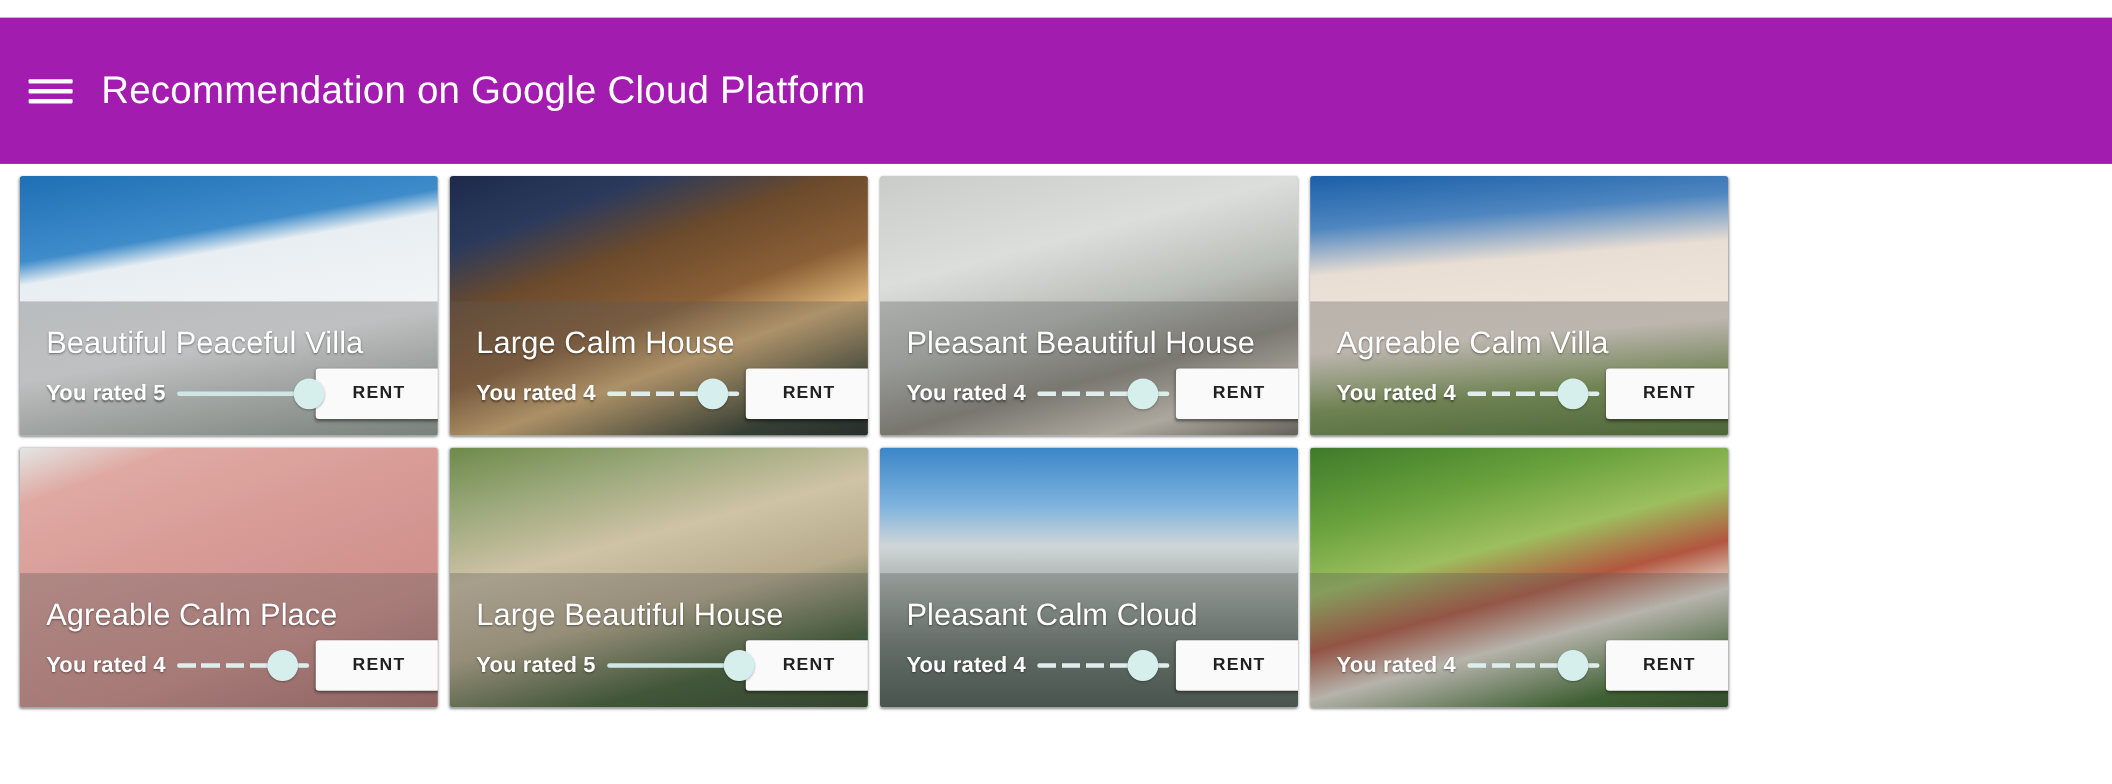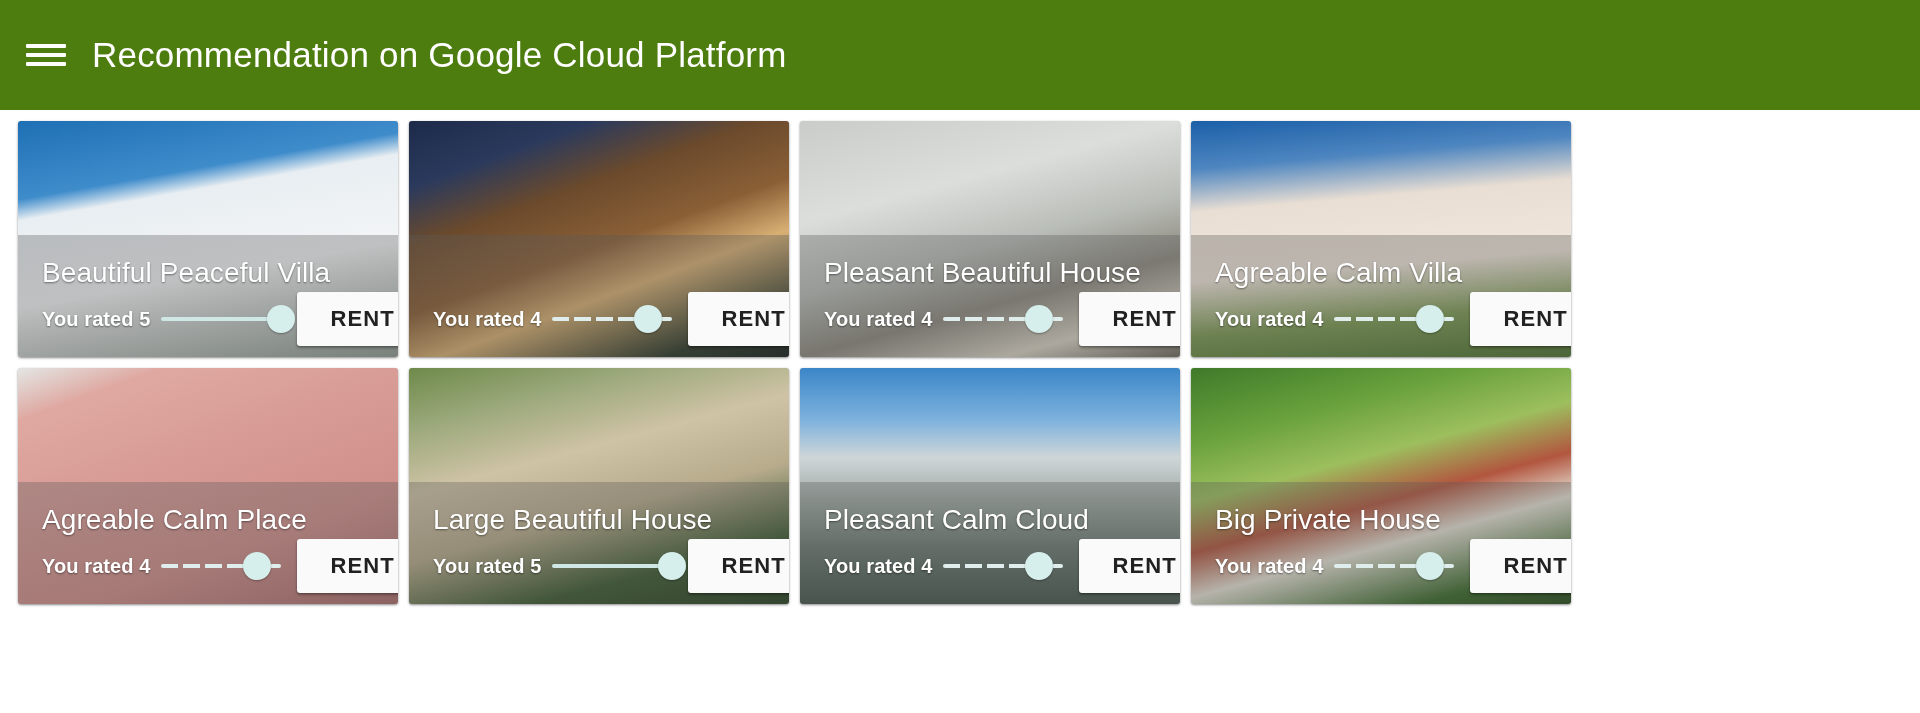--- a/index.html
+++ b/index.html
@@ -4,27 +4,28 @@
 <style>
   * { margin:0; padding:0; box-sizing:border-box; }
   html,body { width:1920px; height:713px; overflow:hidden; }
   body {
     font-family:"Liberation Sans", sans-serif;
     background:#ffffff;
   }
 
   
   .appbar {
-    height:110px;
-    background:#4d7c0f;
+    height:133px;
+    background:#a21caf;
     display:flex;
     align-items:center;
     padding-left:26px;
     position:relative;
     z-index:5;
+    margin-top:16px;
   }
   .hamburger {
     width:40px; height:30px;
     display:flex; flex-direction:column; justify-content:space-between;
     margin-right:26px;
     cursor:pointer;
     padding:4px 0;
   }
   .hamburger span {
     display:block; height:4px; width:40px; background:#ffffff; border-radius:1px;
@@ -119,27 +120,27 @@
   }
   .slider-thumb {
     position:absolute;
     width:28px; height:28px;
     border-radius:50%;
     background:#d6efec;
     box-shadow:0 1px 2px rgba(0,0,0,.3);
     transform:translateX(-50%);
   }
   .rent-button {
-    margin-left:16px;
+    margin-left:6px;
     background:#fafafa;
     color:#212121;
     border:none;
     border-radius:3px;
     font-family:"Liberation Sans", sans-serif;
-    font-size:22px;
+    font-size:16px;
     font-weight:700;
     letter-spacing:1.1px;
     padding:14px 34px;
     cursor:pointer;
     box-shadow:0 2px 3px rgba(0,0,0,.26), 0 1px 2px rgba(0,0,0,.20);
     white-space:nowrap;
   }
 </style>
 </head>
 <body>
@@ -163,20 +164,21 @@
       <div class="slider">
         <div class="slider-track"></div>
         <div class="slider-thumb" style="left:100%"></div>
       </div>
       <button class="rent-button">RENT</button>
     </div>
     </div>
     <div class="card">
     <div class="card-photo" style="background-image: linear-gradient(160deg, rgb(29, 42, 74) 0%, rgb(43, 58, 92) 18%, rgb(107, 74, 44) 34%, rgb(138, 95, 54) 52%, rgb(216, 176, 116) 66%, rgb(46, 59, 44) 88%, rgb(27, 36, 32) 100%);"></div>
     <div class="scrim"></div>
+    <div class="card-title">Large Calm House</div>
     <div class="rating-row">
       <div class="rating-label">You rated 4</div>
       <div class="slider">
         <div class="slider-track dashed"></div>
         <div class="slider-thumb" style="left:80%"></div>
       </div>
       <button class="rent-button">RENT</button>
     </div>
     </div>
     <div class="card">
@@ -240,21 +242,20 @@
       <div class="slider">
         <div class="slider-track dashed"></div>
         <div class="slider-thumb" style="left:80%"></div>
       </div>
       <button class="rent-button">RENT</button>
     </div>
     </div>
     <div class="card">
     <div class="card-photo" style="background-image: linear-gradient(165deg, rgb(63, 122, 42) 0%, rgb(104, 161, 60) 22%, rgb(157, 191, 94) 40%, rgb(178, 86, 63) 55%, rgb(230, 226, 214) 68%, rgb(60, 107, 44) 88%, rgb(42, 79, 32) 100%);"></div>
     <div class="scrim"></div>
-    <div class="card-title">Big Private House</div>
     <div class="rating-row">
       <div class="rating-label">You rated 4</div>
       <div class="slider">
         <div class="slider-track dashed"></div>
         <div class="slider-thumb" style="left:80%"></div>
       </div>
       <button class="rent-button">RENT</button>
     </div>
     </div>
   </div>

